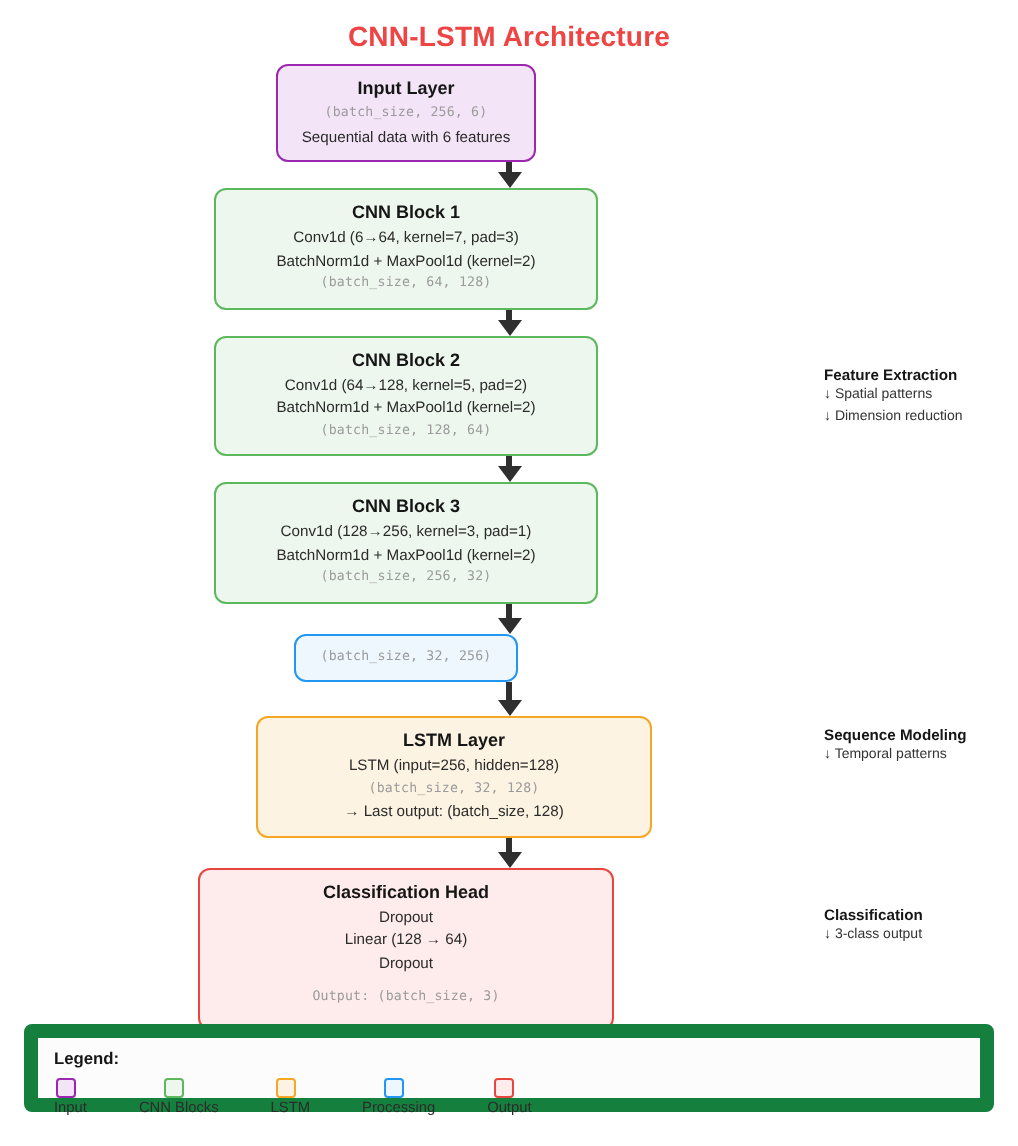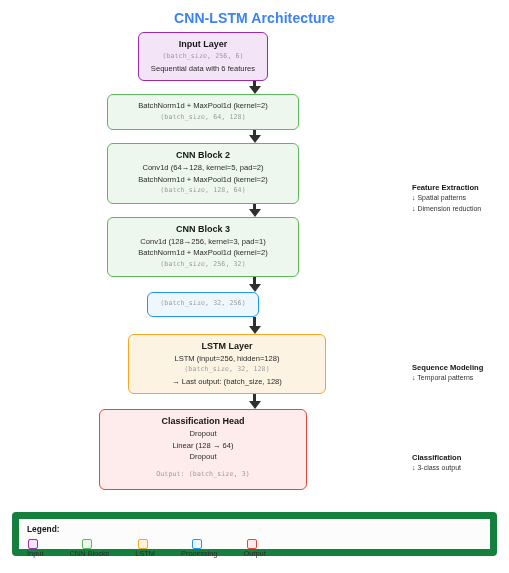--- a/index.html
+++ b/index.html
@@ -13,21 +13,21 @@
     font-family: "Liberation Sans", sans-serif;
     color: #1a1a1a;
     overflow: hidden;
     position: relative;
   }
 
   #page-title {
     text-align: center;
     font-size: 14px;
     font-weight: bold;
-    color: #3b82f6;
+    color: #ef4444;
     letter-spacing: 0.1px;
     margin: 10px 0 0 0;
     padding: 0;
   }
 
   
   .flow {
     position: absolute;
     left: 0;
     top: 32px;
@@ -186,20 +186,22 @@
 
   <div class="arrow">
     <div class="arrow-wrap">
       <div class="stem" style="height:6px"></div>
       <div class="arrow-head"></div>
     </div>
   </div>
 
   <div class="row">
     <div class="node n-cnn w-cnn">
+      <div class="title">CNN Block 1</div>
+      <div class="line">Conv1d (6→64, kernel=7, pad=3)</div>
       <div class="line">BatchNorm1d + MaxPool1d (kernel=2)</div>
       <div class="mono">(batch_size, 64, 128)</div>
     </div>
   </div>
 
   <div class="arrow">
     <div class="arrow-wrap">
       <div class="stem" style="height:6px"></div>
       <div class="arrow-head"></div>
     </div>

